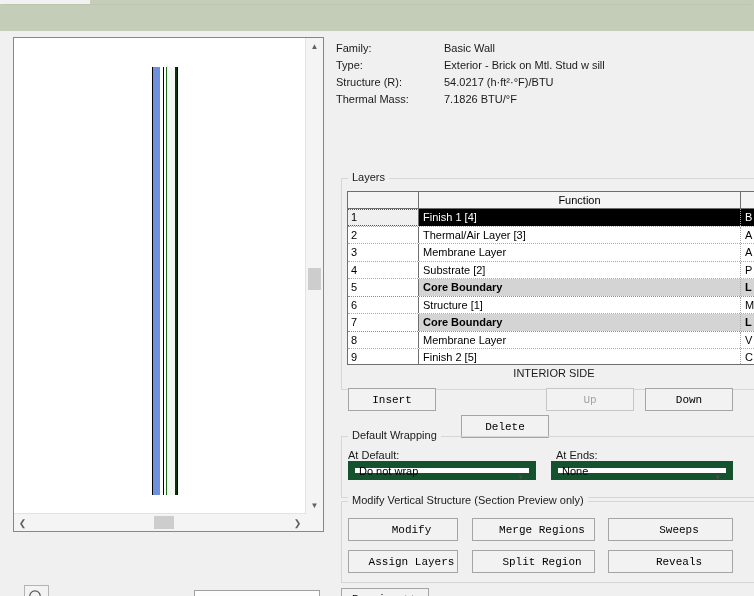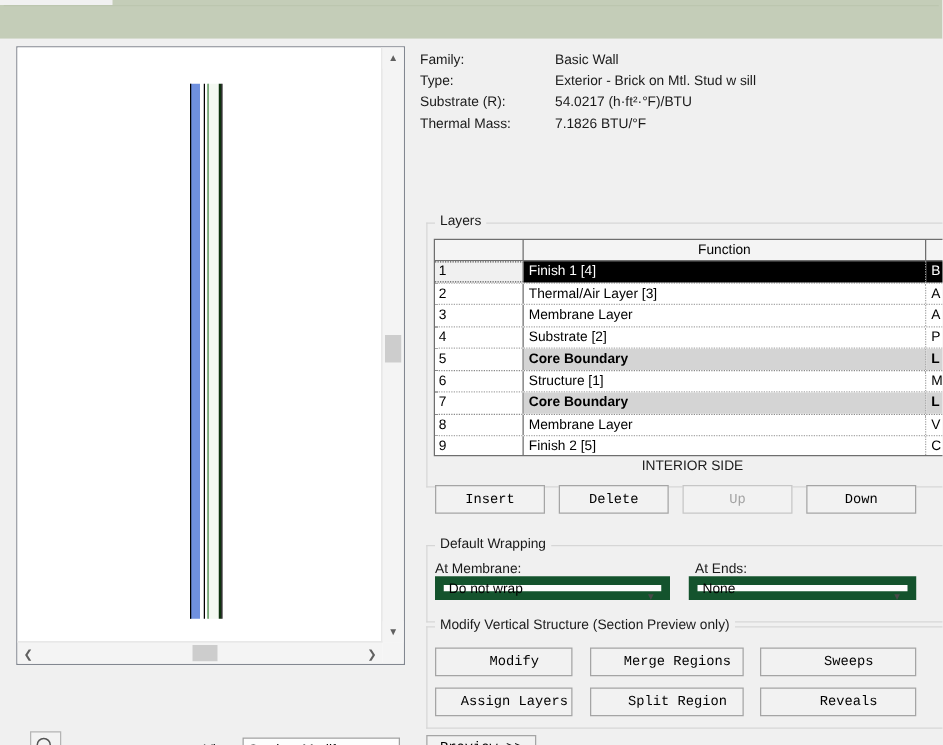--- a/index.html
+++ b/index.html
@@ -167,21 +167,21 @@
   .btn{
     position:absolute;border:1px solid #a5a5a5;background:#f2f2f2;
     box-sizing:border-box;font-size:11px;color:#000;
     display:flex;align-items:center;justify-content:center;
     font-family:Liberation Mono, monospace;
   }
   .btn.disabled{color:#a3a3a3;background:#f2f2f2;border-color:#c6c6c6;}
 
   .row-btns .btn{top:357px;height:23px;}
   .b-insert{left:348px;width:88px;}
-  .b-delete{left:447px;width:88px;}
+  .b-delete{left:461px;width:88px;margin-top:27px;}
   .b-up{left:546px;width:88px;}
   .b-down{left:645px;width:88px;}
 
   
   .wrap-lbl{position:absolute;font-size:11px;color:#1a1a1a;}
   .wl-inserts{left:348px;top:418px;}
   .wl-ends{left:556px;top:418px;}
   .sel{
     position:absolute;height:19px;border:7px solid #14532d;background:#fdfdfd;
     box-sizing:border-box;font-size:11px;color:#000;
@@ -260,21 +260,21 @@
   <div class="props">
     <div class="row">
       <div class="lbl">Family:</div>
       <div class="val">Basic Wall</div>
     </div>
     <div class="row">
       <div class="lbl">Type:</div>
       <div class="val">Exterior - Brick on Mtl. Stud w sill</div>
     </div>
     <div class="row">
-      <div class="lbl">Substrate (R):</div>
+      <div class="lbl">Structure (R):</div>
       <div class="val">54.0217 (h·ft²·°F)/BTU</div>
     </div>
     <div class="row">
       <div class="lbl">Thermal Mass:</div>
       <div class="val">7.1826 BTU/°F</div>
     </div>
   </div>
 
   <div class="group grp-layers">
     <span class="legend">Layers</span>
@@ -340,21 +340,21 @@
   <div class="row-btns">
     <div class="btn b-insert">Insert</div>
     <div class="btn b-delete">Delete</div>
     <div class="btn b-up disabled">Up</div>
     <div class="btn b-down">Down</div>
   </div>
 
   <div class="group grp-wrapping">
     <span class="legend">Default Wrapping</span>
   </div>
-  <div class="wrap-lbl wl-inserts">At Membrane:</div>
+  <div class="wrap-lbl wl-inserts">At Default:</div>
   <div class="wrap-lbl wl-ends">At  Ends:</div>
   <div class="sel s-inserts">
     <span>Do not wrap</span>
     <span class="caret">▾</span>
   </div>
   <div class="sel s-ends">
     <span>None</span>
     <span class="caret">▾</span>
   </div>
 

